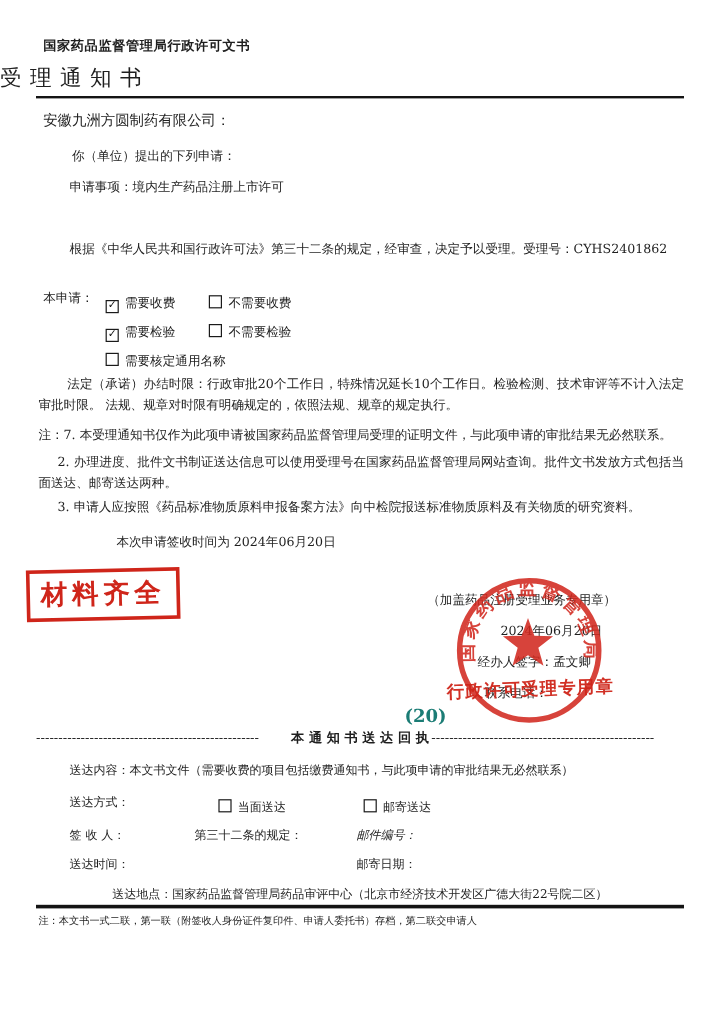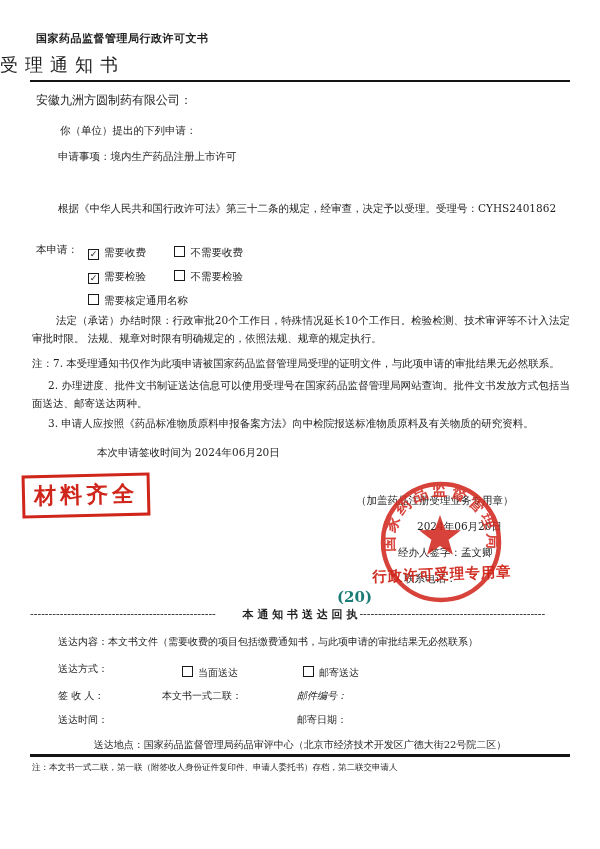--- a/index.html
+++ b/index.html
@@ -107,21 +107,21 @@
   <div class="abs" style="left:182px;top:661px;">
     <span class="cb"><span class="mark"></span></span>
     <span style="font-size:10px;">当面送达</span>
   </div>
   <div class="abs" style="left:303px;top:661px;">
     <span class="cb"><span class="mark"></span></span>
     <span style="font-size:10px;">邮寄送达</span>
   </div>
 
   <div class="abs" style="left:58px;top:689px;font-size:10px;">签 收 人：</div>
-  <div class="abs" style="left:162px;top:689px;font-size:10px;">本文书一式二联：</div>
+  <div class="abs" style="left:162px;top:689px;font-size:10px;">第三十二条的规定：</div>
   <div class="abs" style="left:297px;top:689px;font-size:10px;font-style:italic;">邮件编号：</div>
 
   <div class="abs" style="left:58px;top:713px;font-size:10px;">送达时间：</div>
   <div class="abs" style="left:297px;top:713px;font-size:10px;">邮寄日期：</div>
 
   <div class="abs" style="left:0;top:738px;width:600px;text-align:center;font-size:10px;">送达地点：国家药品监督管理局药品审评中心（北京市经济技术开发区广德大街22号院二区）</div>
 
   <div class="abs rule" style="left:30px;top:754px;width:540px;height:2.5px;"></div>
   <div class="abs" style="left:32px;top:762px;font-size:8.5px;">注：本文书一式二联，第一联（附签收人身份证件复印件、申请人委托书）存档，第二联交申请人</div>
 

